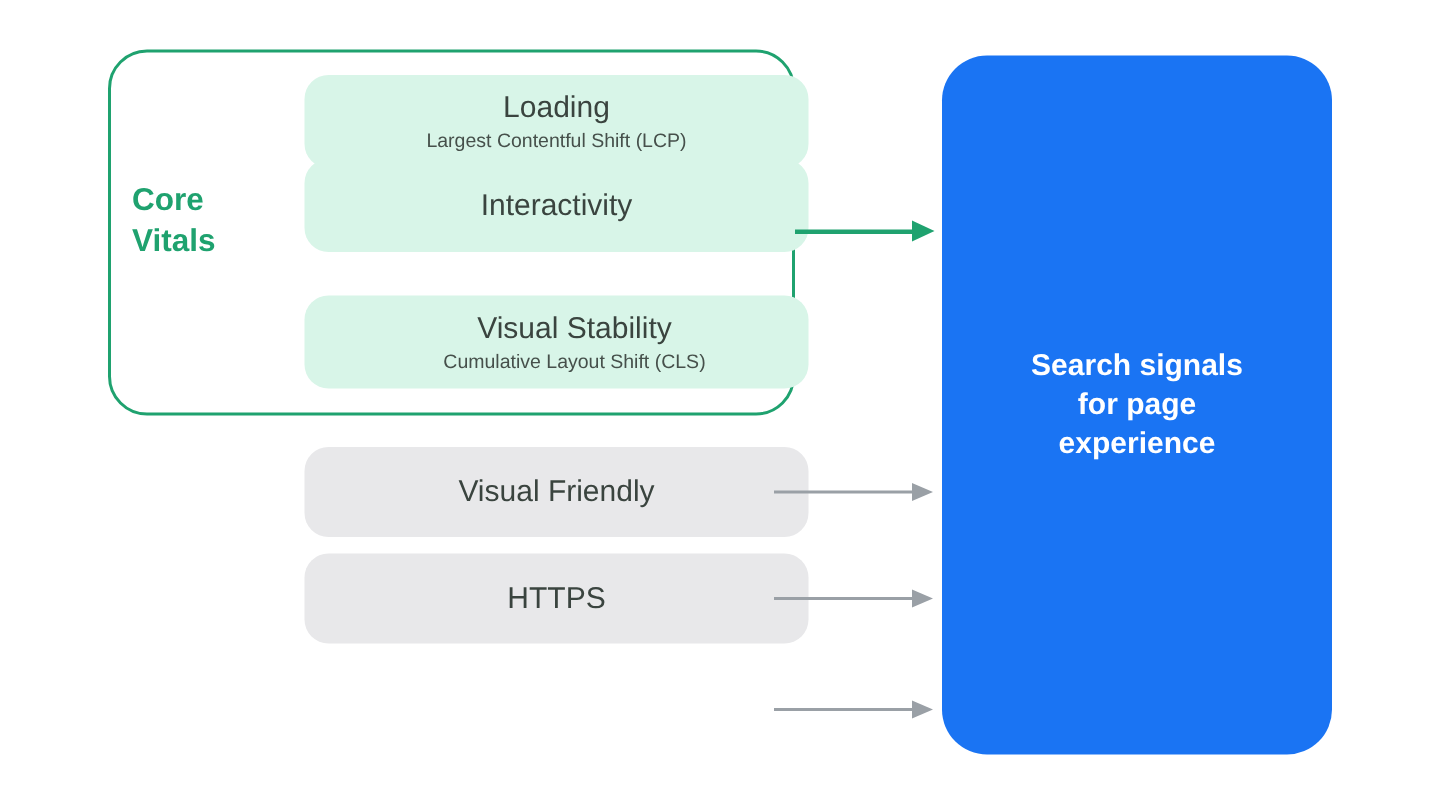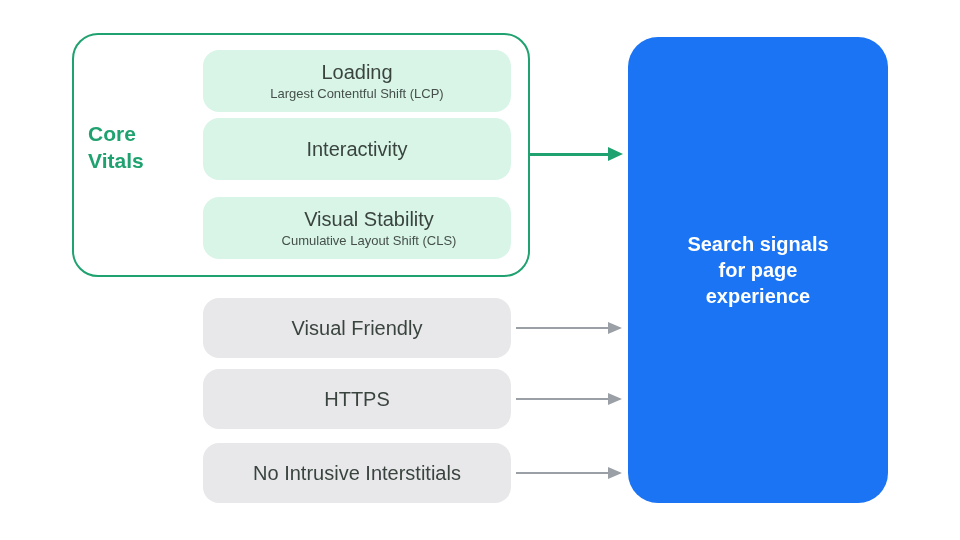--- a/index.html
+++ b/index.html
@@ -30,37 +30,37 @@
     background:#fff;
   }
   .cwv-label{
     position:absolute;left:88px;top:120px;width:104px;
     text-align:left;
     color:var(--green);
     font-size:21px;font-weight:700;line-height:27px;
   }
   
   .pill{
-    position:absolute;left:203px;width:308px;
+    position:absolute;left:203px;width:336px;
     border-radius:16px;
     display:flex;flex-direction:column;justify-content:center;
     text-align:center;
   }
   .pill.green{background:var(--green_light);height:62px;}
   .pill.gray{background:var(--gray_pill);height:60px;}
   .pill .title{
     color:var(--title_text);
     font-size:20px;line-height:25px;font-weight:400;
   }
   .pill .subtitle{
     color:var(--subtitle_text);
     font-size:13px;line-height:17px;font-weight:400;
   }
   .pill.p-loading{top:50px;}
-  .pill.p-interactivity{top:118px;}
+  .pill.p-interactivity{top:106px;}
   .pill.p-visual{top:197px;padding-left:24px;}
   .pill.p-mobile{top:298px;}
   .pill.p-https{top:369px;}
   .pill.p-interstitials{top:443px;}
   .pill.gray .title{font-size:20px;}
   
   .arrow-line{position:absolute;height:2px;}
   .arrow-head{position:absolute;width:0;height:0;}
   .arrow-line.green{background:var(--green);left:530px;width:80px;height:3px;}
   .arrow-head.green{
@@ -124,23 +124,20 @@
   </div>
   <div class="arrow-line gray" style="top:327px;"></div>
   <div class="arrow-head gray" style="top:322px;"></div>
 
   <div class="pill gray p-https">
     <div class="title">HTTPS</div>
   </div>
   <div class="arrow-line gray" style="top:398px;"></div>
   <div class="arrow-head gray" style="top:393px;"></div>
 
-  <div class="pill gray p-interstitials">
-    <div class="title">No Intrusive Interstitials</div>
-  </div>
   <div class="arrow-line gray" style="top:472px;"></div>
   <div class="arrow-head gray" style="top:467px;"></div>
 
   <div class="result-box">
     <div class="result-text">
       <div>Search signals</div>
       <div>for page</div>
       <div>experience</div>
     </div>
   </div>

